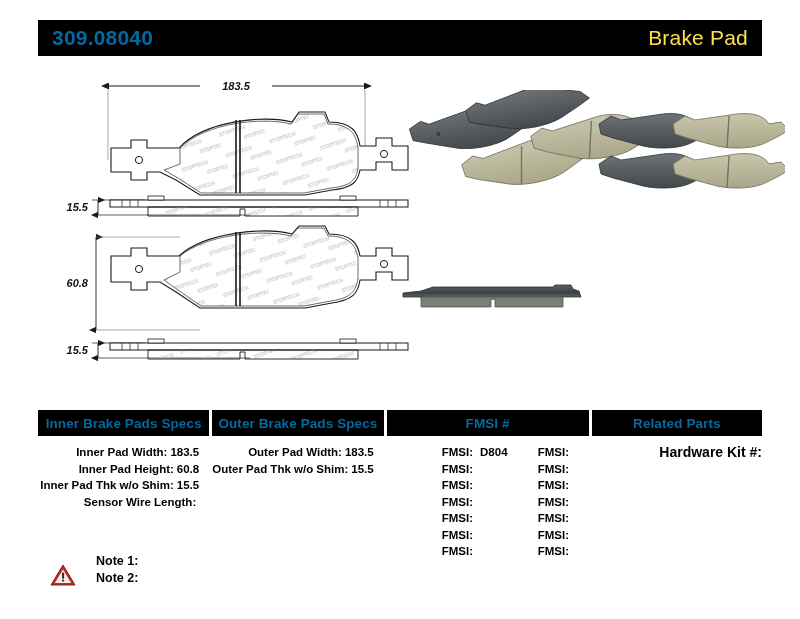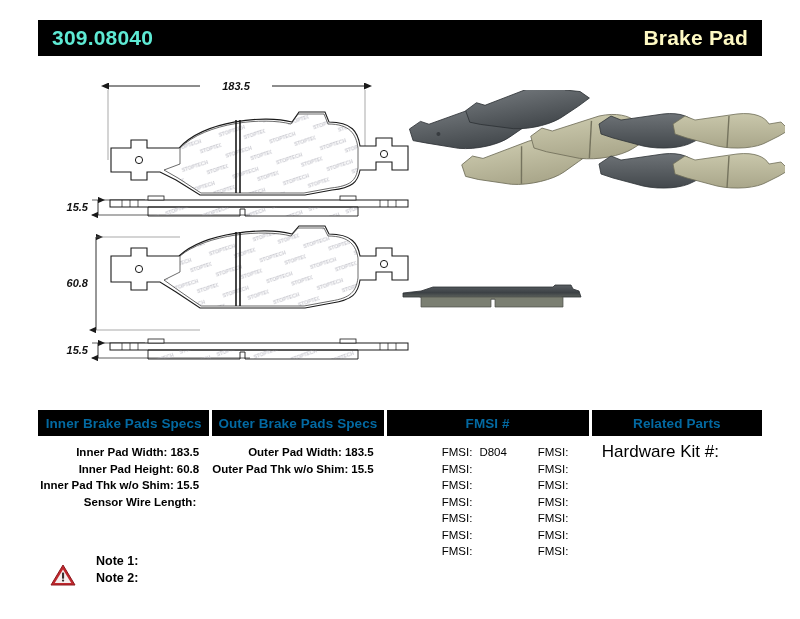--- a/index.html
+++ b/index.html
@@ -24,29 +24,29 @@
     width: 724px;
     height: 36px;
     background: #000000;
     display: flex;
     align-items: center;
     justify-content: space-between;
     padding: 0 14px;
     box-sizing: border-box;
   }
   .header-bar .part-number {
-    color: #5eead4;
+    color: #0369a1;
     font-size: 21px;
     font-weight: bold;
     letter-spacing: 0.2px;
   }
   .header-bar .product-type {
-    color: #fef9c3;
+    color: #fde047;
     font-size: 21px;
-    font-weight: bold;
+    font-weight: normal;
     letter-spacing: 0.2px;
   }
 
   
   .drawings {
     position: absolute;
     left: 0;
     top: 60px;
     width: 800px;
     height: 330px;
@@ -111,33 +111,33 @@
   }
   .spec-line .val { padding-left: 3px; }
 
   .fmsi-grid {
     display: flex;
     padding-left: 8px;
   }
   .fmsi-col { width: 96px; }
   .fmsi-line {
     font-size: 11.5px;
-    font-weight: normal;
+    font-weight: bold;
     line-height: 16.5px;
     text-align: left;
     padding-left: 47px;
   }
   .fmsi-line .val { padding-left: 7px; }
 
   .related-line {
-    font-size: 17px;
-    font-weight: normal;
+    font-size: 14px;
+    font-weight: bold;
     line-height: 16.5px;
     padding-left: 10px;
-    text-align: left;
+    text-align: right;
   }
 
   
   .notes {
     position: absolute;
     left: 50px;
     top: 553px;
     display: flex;
     align-items: flex-end;
   }

